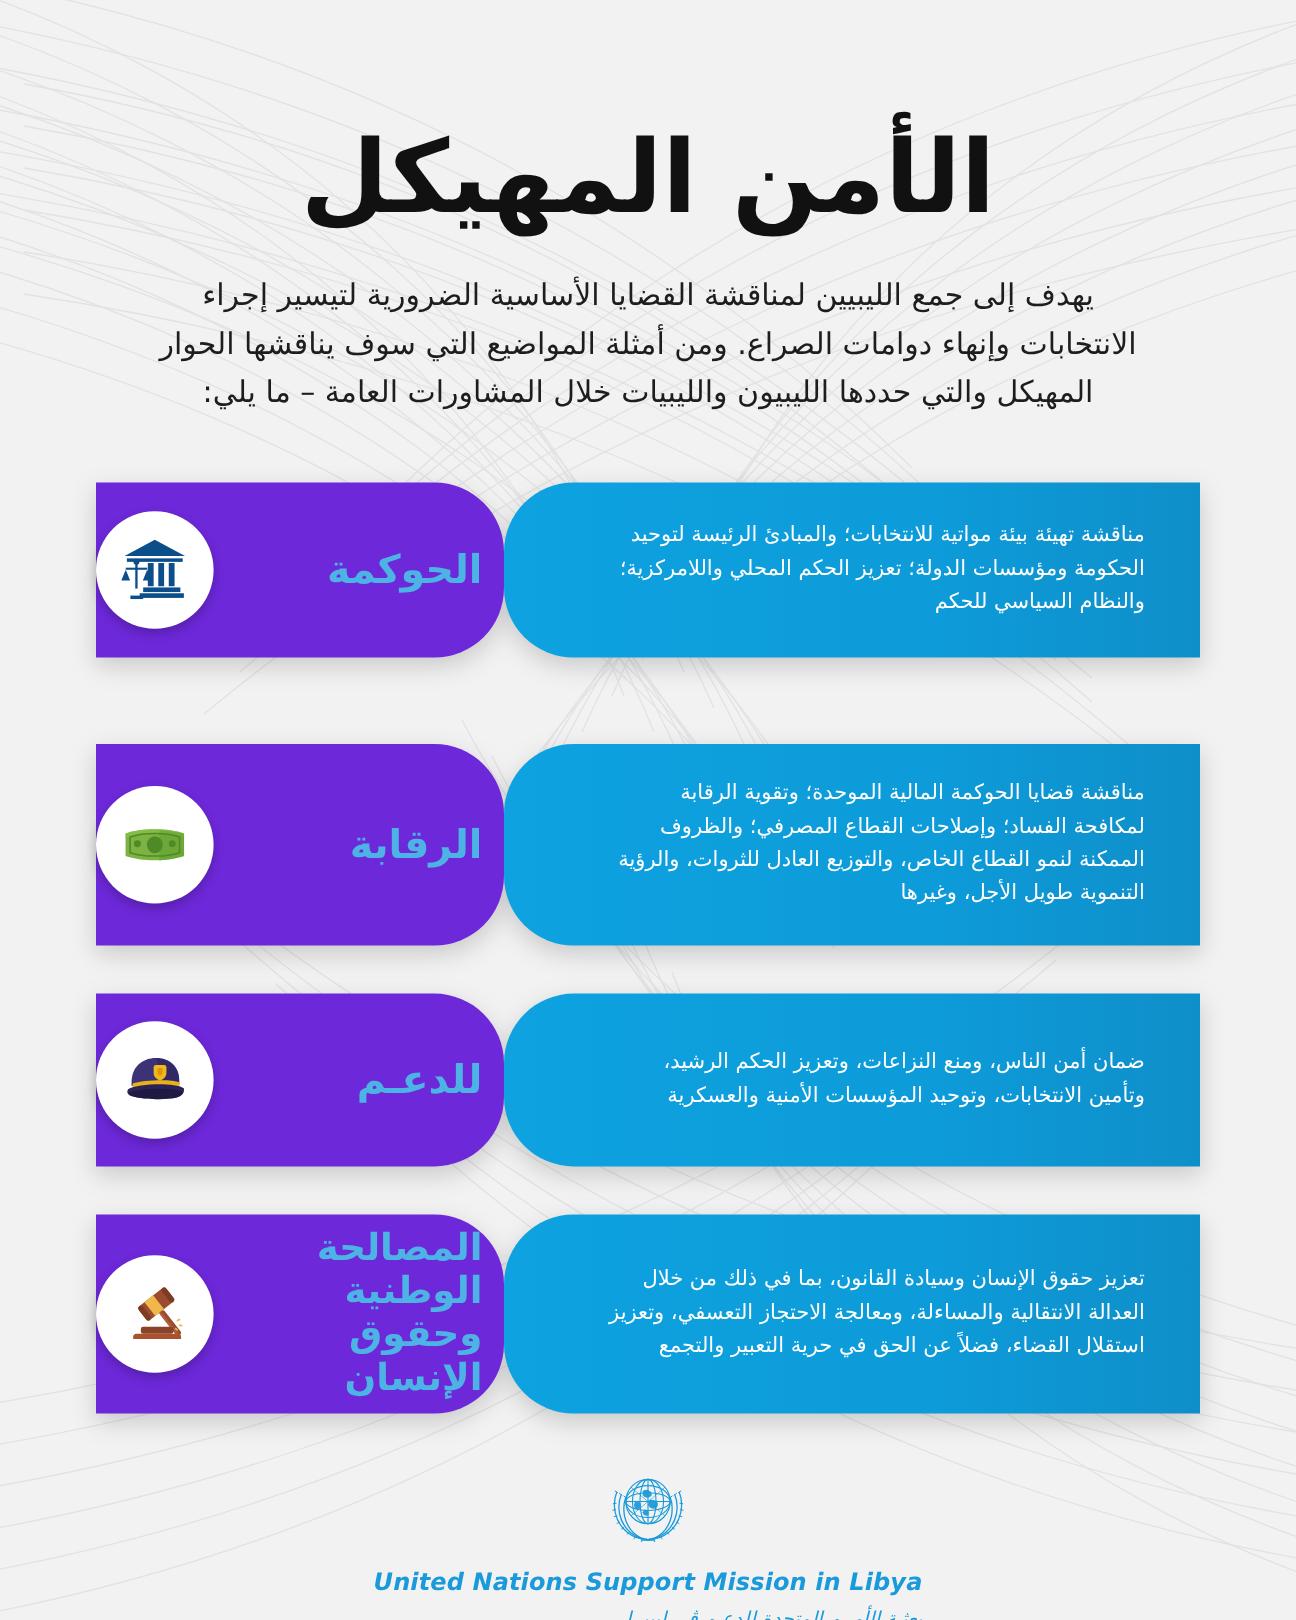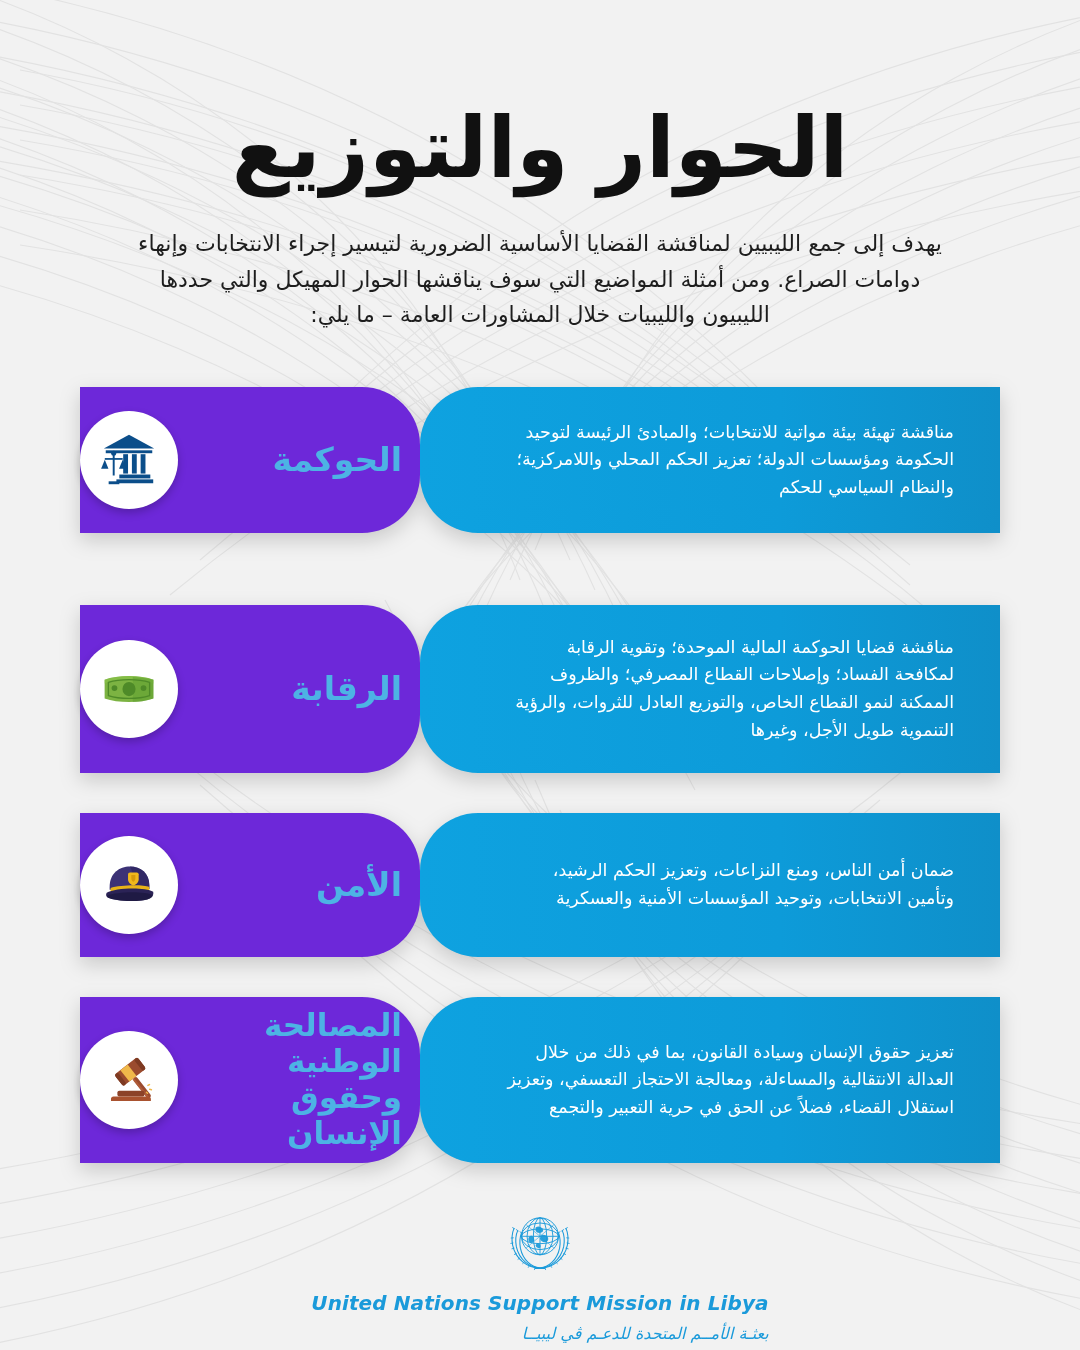--- a/index.html
+++ b/index.html
@@ -36,21 +36,21 @@
     font-size:84px;
     font-weight:bold;
     color:#111111;
     letter-spacing:-1px;
     line-height:1.05;
     direction:rtl;
   }
   .intro {
     margin:34px auto 0;
     width:820px;
-    font-size:22px;
+    font-size:25px;
     line-height:1.62;
     color:#1d1d1d;
     direction:rtl;
     text-align:center;
     font-weight:400;
   }
 
   
   .cards {
     position:relative;
@@ -204,21 +204,21 @@
         <use href="#swoosh-fan" x="0" y="-20"></use>
         <use href="#swoosh-fan2" x="30" y="40"></use>
       </g>
       <g transform="translate(0,1350) scale(1,-1)">
         <use href="#swoosh-fan2" x="0" y="-10"></use>
       </g>
     </g>
   </svg>
 
   <div class="header">
-    <h1 class="main-title">الحوار والتوزيع</h1>
+    <h1 class="main-title">الأمن المهيكل</h1>
     <p class="intro">يهدف إلى جمع الليبيين لمناقشة القضايا الأساسية الضرورية لتيسير إجراء الانتخابات وإنهاء دوامات الصراع. ومن أمثلة المواضيع التي سوف يناقشها الحوار المهيكل والتي حددها الليبيون والليبيات خلال المشاورات العامة – ما يلي:</p>
   </div>
 
   <div class="cards">
 
     <div class="card h1">
       <div class="card-right">
         <div class="icon-circle">
           <svg width="62" height="62" viewBox="0 0 64 64" aria-hidden="true">
             <path d="M32 6 L58 20 L6 20 Z" fill="#0b4e8a"></path>
@@ -269,21 +269,21 @@
           <svg width="62" height="62" viewBox="0 0 64 64" aria-hidden="true">
             <path d="M12 34 C12 20, 22 13, 33 13 C44 13, 53 20, 53 32 L53 36 L12 37 Z" fill="#3c3276"></path>
             <path d="M33 13 C44 13, 53 20, 53 32 L53 36 L36 36.6 C37 27, 36 18, 33 13 Z" fill="#2e2660" opacity="0.75"></path>
             <path d="M13 35 C22 32, 46 31, 53 34 L53 39 C46 36, 22 37, 13 40 Z" fill="#e8b318"></path>
             <path d="M9 40 C18 35, 48 34, 57 39 C58 44, 54 47, 45 48 C32 49.5, 16 48, 10 45 C8 43.5, 8 41.5, 9 40 Z" fill="#2b2356"></path>
             <path d="M9.5 43 C18 39, 48 38, 56.5 42.5 C56 45.5, 52 47.3, 45 48 C32 49.5, 16 48, 10 45 Z" fill="#1d1840" opacity="0.8"></path>
             <path d="M33 19 h7 a2 2 0 0 1 2 2 v5 c0 3.6 -3 5.6 -5.5 6.6 C34 31.6, 31 29.6, 31 26 v-5 a2 2 0 0 1 2 -2 Z" fill="#f0b81c"></path>
             <path d="M34.4 21.6 h4.2 v3.6 c0 2 -1.4 3.1 -2.1 3.5 c-0.7 -0.4 -2.1 -1.5 -2.1 -3.5 Z" fill="#d79a0b"></path>
           </svg>
         </div>
-        <div class="card-title">الأمن</div>
+        <div class="card-title">للدعـم</div>
       </div>
       <div class="card-left">
         <div class="card-body-text">ضمان أمن الناس، ومنع النزاعات، وتعزيز الحكم الرشيد، وتأمين الانتخابات، وتوحيد المؤسسات الأمنية والعسكرية</div>
       </div>
     </div>
 
     <div class="card h4">
       <div class="card-right">
         <div class="icon-circle">
           <svg width="62" height="62" viewBox="0 0 64 64" aria-hidden="true">

